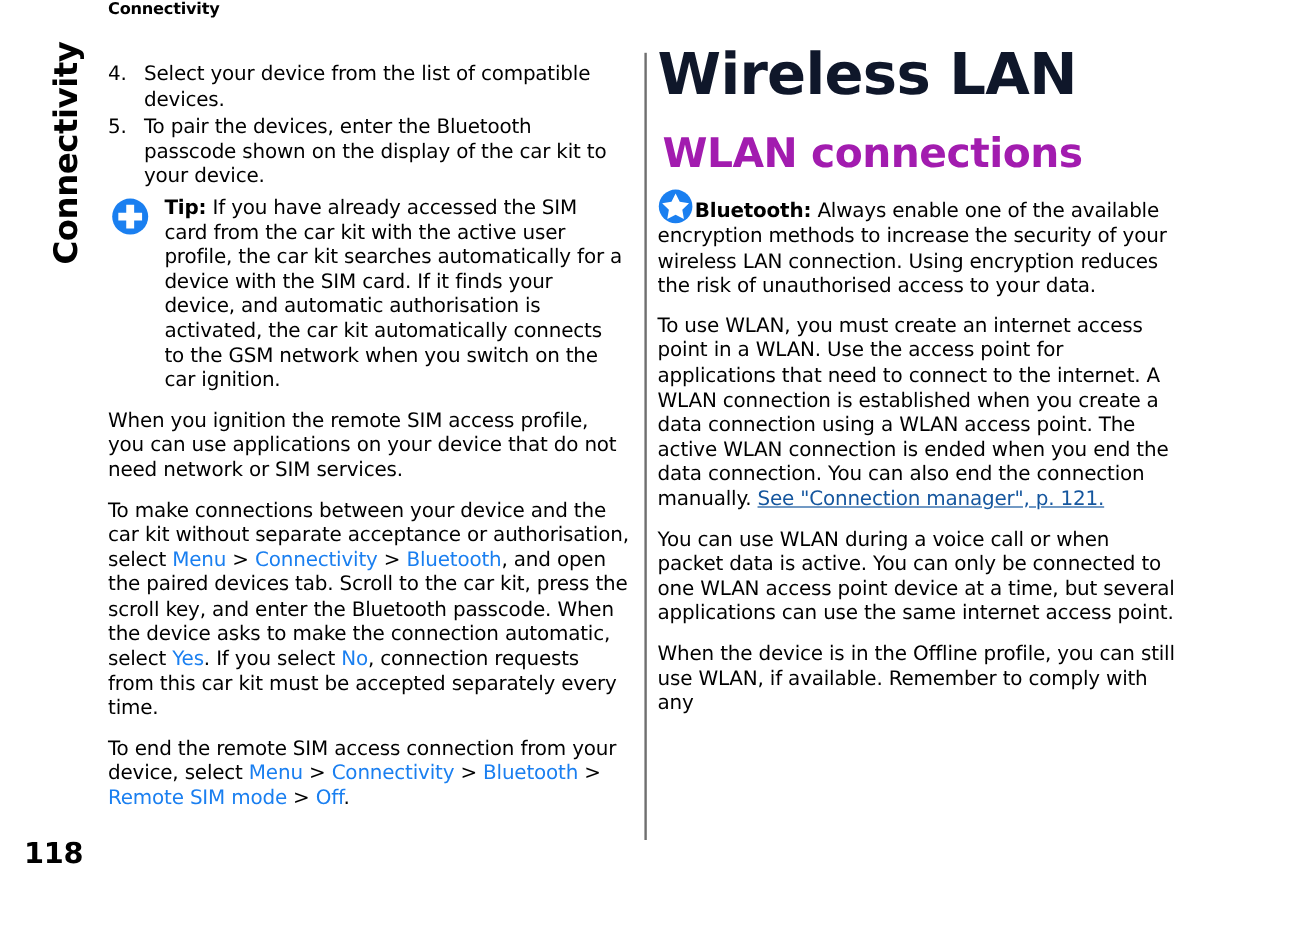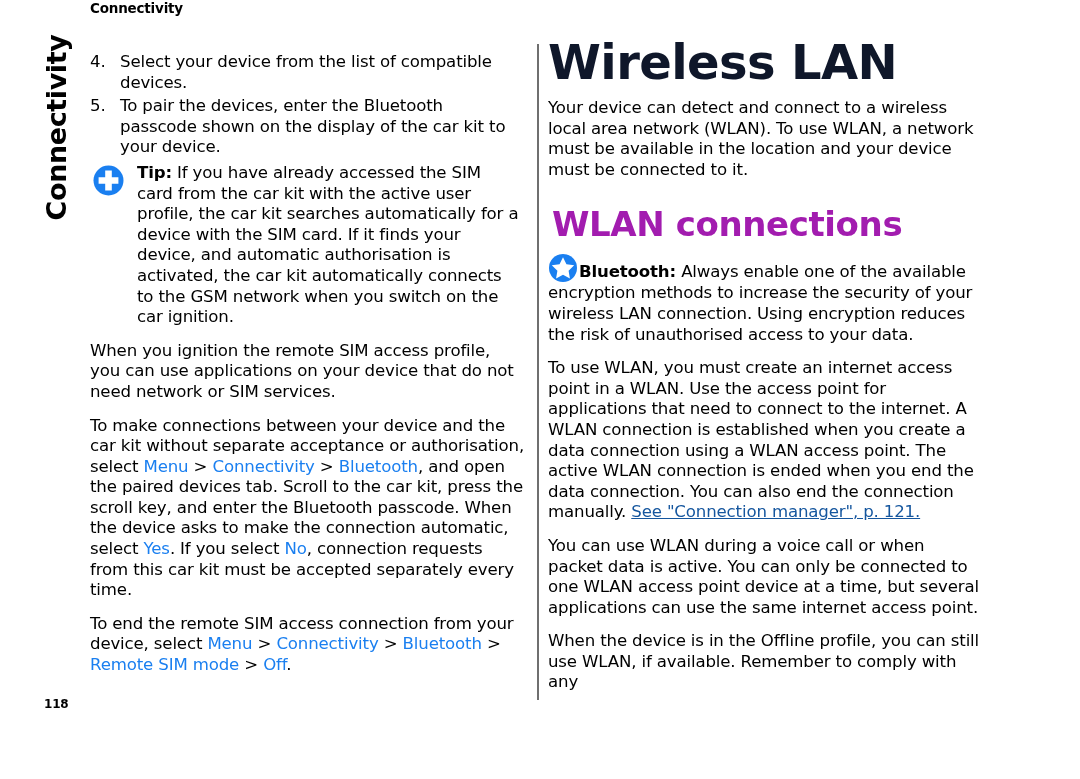--- a/index.html
+++ b/index.html
@@ -146,23 +146,23 @@
   }
   .sep { color: #000; font-weight: normal; }
   .xref {
     color: #15569e;
     text-decoration: underline;
   }
 
   
   #page-number {
     position: absolute;
-    left: 44px;
+    left: 20px;
     top: 697px;
-    font-size: 12px;
+    font-size: 24px;
     font-weight: bold;
     letter-spacing: -0.2px;
     color: #000;
   }
 
   .icon-svg { display: block; }
 </style>
 </head>
 <body>
 
@@ -203,21 +203,20 @@
   <p class="body-text">
     <span>To end the remote SIM access connection from your device, select </span><span class="ui-path">Menu</span><span class="sep"> &gt; </span><span class="ui-path">Connectivity</span><span class="sep"> &gt; </span><span class="ui-path">Bluetooth</span><span class="sep"> &gt; </span><span class="ui-path">Remote SIM mode</span><span class="sep"> &gt; </span><span class="ui-path">Off</span><span>.</span>
   </p>
 
 </div>
 
 <div id="column-right">
 
   <h1 class="heading-1">Wireless LAN</h1>
 
-  <p class="body-text">Your device can detect and connect to a wireless local area network (WLAN). To use WLAN, a network must be available in the location and your device must be connected to it.</p>
 
   <h2 class="heading-2">WLAN connections</h2>
 
   <p class="important-block">
     <span class="inline-icon">
       <svg class="icon-svg" width="30" height="30" viewBox="0 0 30 30">
         <circle cx="15" cy="15" r="14" fill="#1a7ff0"></circle>
         <path d="M15 4.2 L18.45 11.2 L26.2 12.33 L20.6 17.78 L21.92 25.5 L15 21.86 L8.08 25.5 L9.4 17.78 L3.8 12.33 L11.55 11.2 Z" fill="#ffffff"></path>
       </svg>
     </span><span class="note-label">Bluetooth:</span><span> Always enable one of the available encryption methods to increase the security of your wireless LAN connection. Using encryption reduces the risk of unauthorised access to your data.</span>

